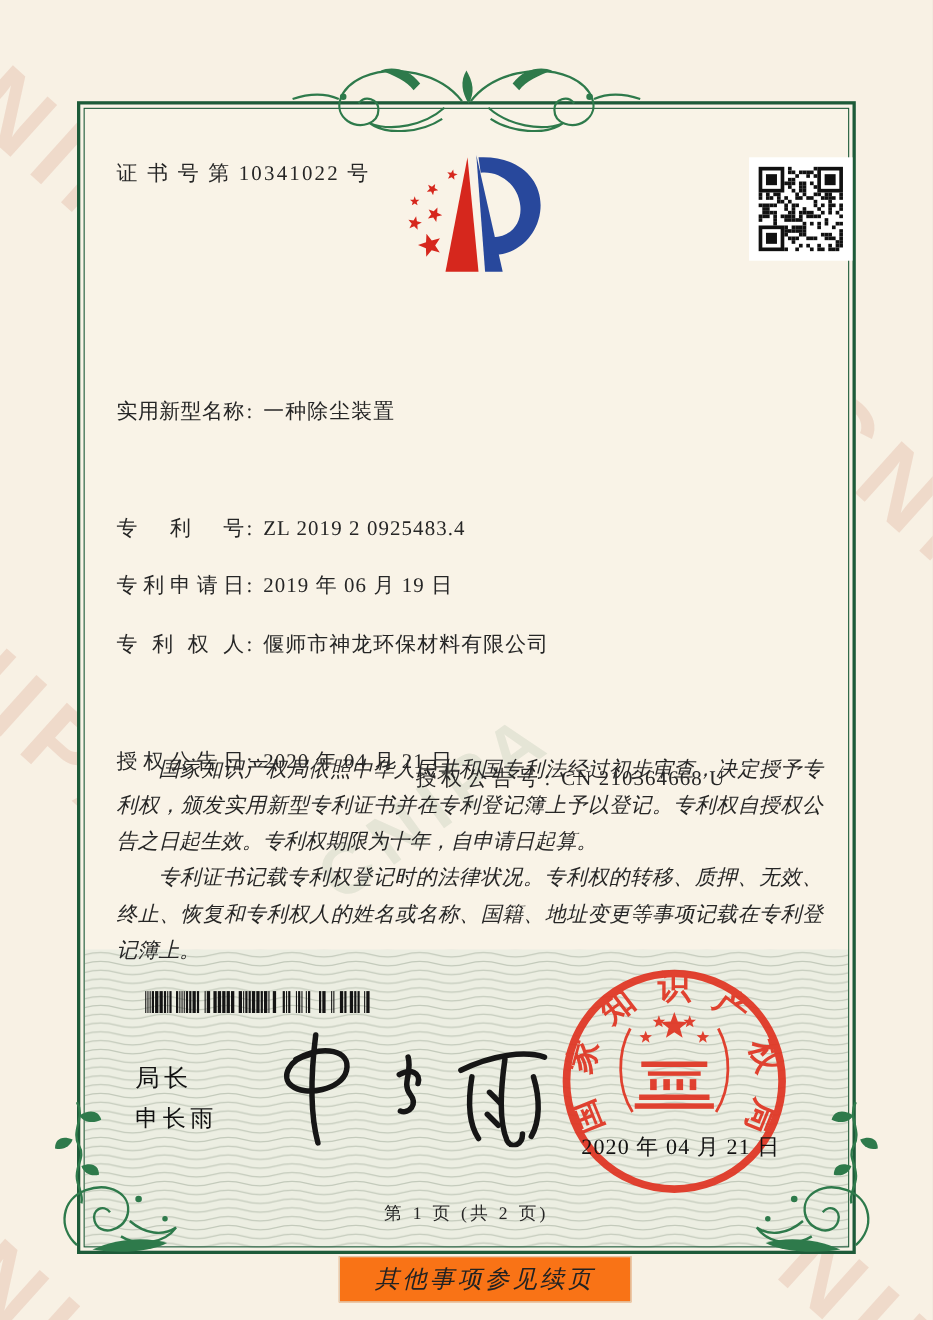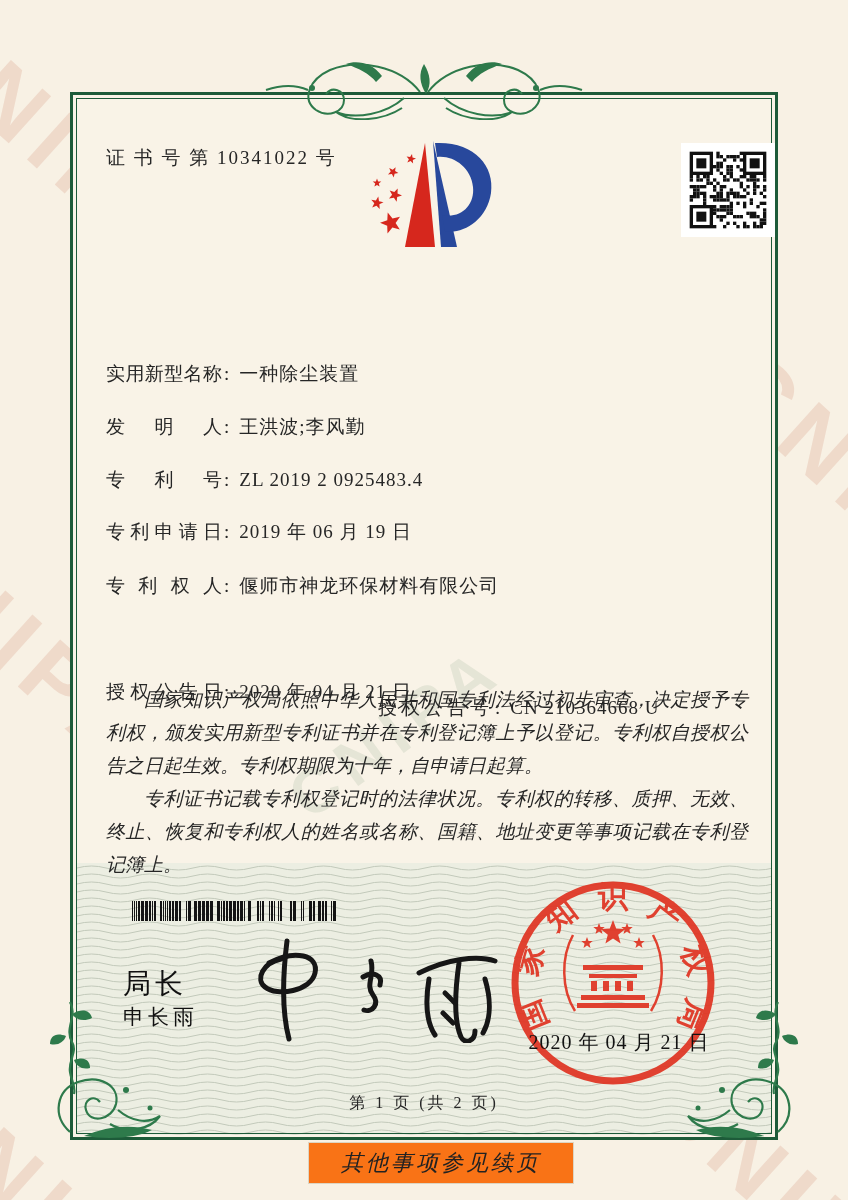--- a/index.html
+++ b/index.html
@@ -27,21 +27,21 @@
   .flabel{display:inline-block;width:116px;text-align:justify;text-align-last:justify;}
   .fcolon{margin:0 10px 0 2px;}
   .fvalue{letter-spacing:1px;}
   .grant2{position:absolute;left:272px;top:16px;text-align:right;}
   .g2label{letter-spacing:4px;}
   .paras{position:absolute;left:33px;top:588px;width:642px;font-size:19px;line-height:33px;
          font-style:italic;text-align:justify;z-index:2;}
   .paras p{margin:0;text-indent:2em;}
   .barcode{position:absolute;left:50px;top:806px;z-index:2;}
   .sig-title{position:absolute;left:50px;top:870px;font-family:"Liberation Sans",sans-serif;
-             font-size:28px;letter-spacing:4px;color:#111;z-index:2;}
+             font-size:22px;letter-spacing:4px;color:#111;z-index:2;}
   .sig-name{position:absolute;left:50px;top:908px;font-family:"Liberation Sans",sans-serif;
             font-size:21px;letter-spacing:4px;color:#111;z-index:2;}
   .signature{position:absolute;left:150px;top:838px;z-index:3;}
   .seal{position:absolute;left:428px;top:776px;width:224px;height:224px;z-index:3;}
   .seal-date{position:absolute;left:436px;top:934px;width:220px;text-align:center;font-size:20px;
              letter-spacing:1px;color:#121212;z-index:4;white-space:nowrap;}
   .pageinfo{position:absolute;left:0;right:0;top:998px;text-align:center;font-size:16px;
             letter-spacing:3px;z-index:2;}
   .note-box{position:absolute;left:308px;top:1142px;width:264px;height:40px;background:#f97316;
             border:1px solid #ddd5c2;z-index:2;display:flex;align-items:center;justify-content:center;
@@ -273,23 +273,20 @@
           <rect x="3" y="62.82608695652174" width="26.17391304347826" height="26.17391304347826" fill="#111"></rect>
           <rect x="6.739130434782609" y="66.56521739130434" width="18.695652173913043" height="18.695652173913043" fill="#fff"></rect>
           <rect x="10.478260869565219" y="70.30434782608695" width="11.217391304347826" height="11.217391304347826" fill="#111"></rect>
         </svg>
     </div>
 
 
     <div class="field-row" style="top:266px;">
       <span class="flabel">实用新型名称</span><span class="fcolon">:</span><span class="fvalue">一种除尘装置</span>
     </div>
-    <div class="field-row" style="top:319px;">
-      <span class="flabel">发明人</span><span class="fcolon">:</span><span class="fvalue">王洪波;李风勤</span>
-    </div>
     <div class="field-row" style="top:372px;">
       <span class="flabel">专利号</span><span class="fcolon">:</span><span class="fvalue">ZL 2019 2 0925483.4</span>
     </div>
     <div class="field-row" style="top:424px;">
       <span class="flabel">专利申请日</span><span class="fcolon">:</span><span class="fvalue">2019 年 06 月 19 日</span>
     </div>
     <div class="field-row" style="top:478px;">
       <span class="flabel">专利权人</span><span class="fcolon">:</span><span class="fvalue">偃师市神龙环保材料有限公司</span>
     </div>
     <div class="field-row" style="top:584px;position:absolute;">

